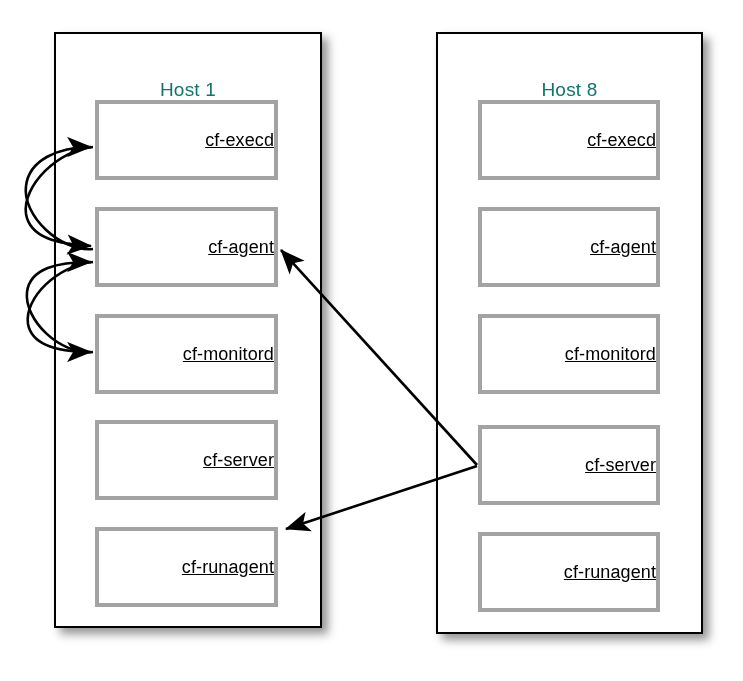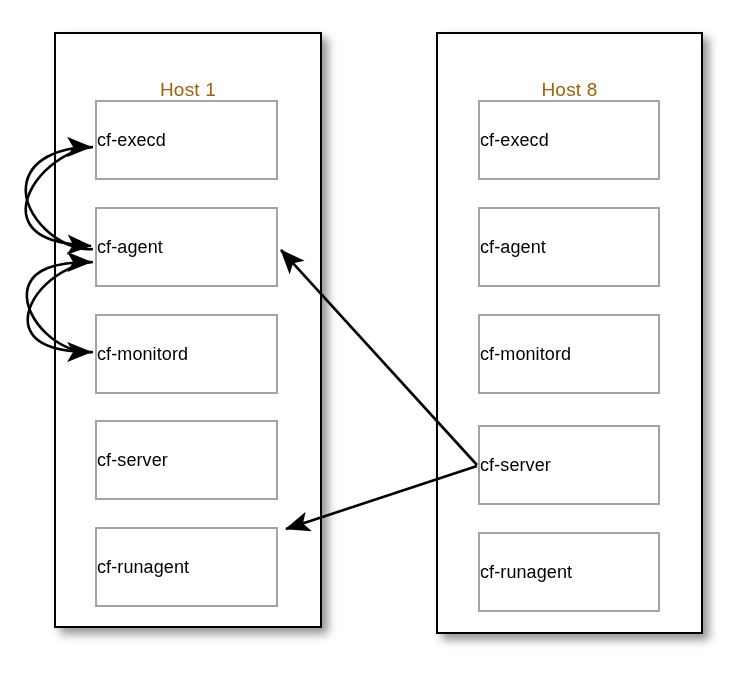--- a/index.html
+++ b/index.html
@@ -21,32 +21,33 @@
     border: 2px solid #000000;
     box-sizing: border-box;
     box-shadow: 6px 6px 9px rgba(0,0,0,0.42);
   }
   .host-title {
     position: absolute;
     left: 0;
     right: 0;
     text-align: center;
     font-size: 19px;
-    color: #a16207;
+    color: #0f766e;
     letter-spacing: 0.2px;
     white-space: nowrap;
   }
   .proc-box {
     position: absolute;
     background: #ffffff;
-    border: 2px solid #a3a3a3;
+    border: 4px solid #a3a3a3;
     box-sizing: border-box;
     display: flex;
     align-items: center;
-    justify-content: flex-start;
+    justify-content: flex-end;
+    text-decoration: underline;
   }
   .proc-label {
     font-size: 18px;
     color: #000000;
     white-space: nowrap;
     letter-spacing: 0.1px;
   }
   #arrow-layer {
     position: absolute;
     left: 0;

